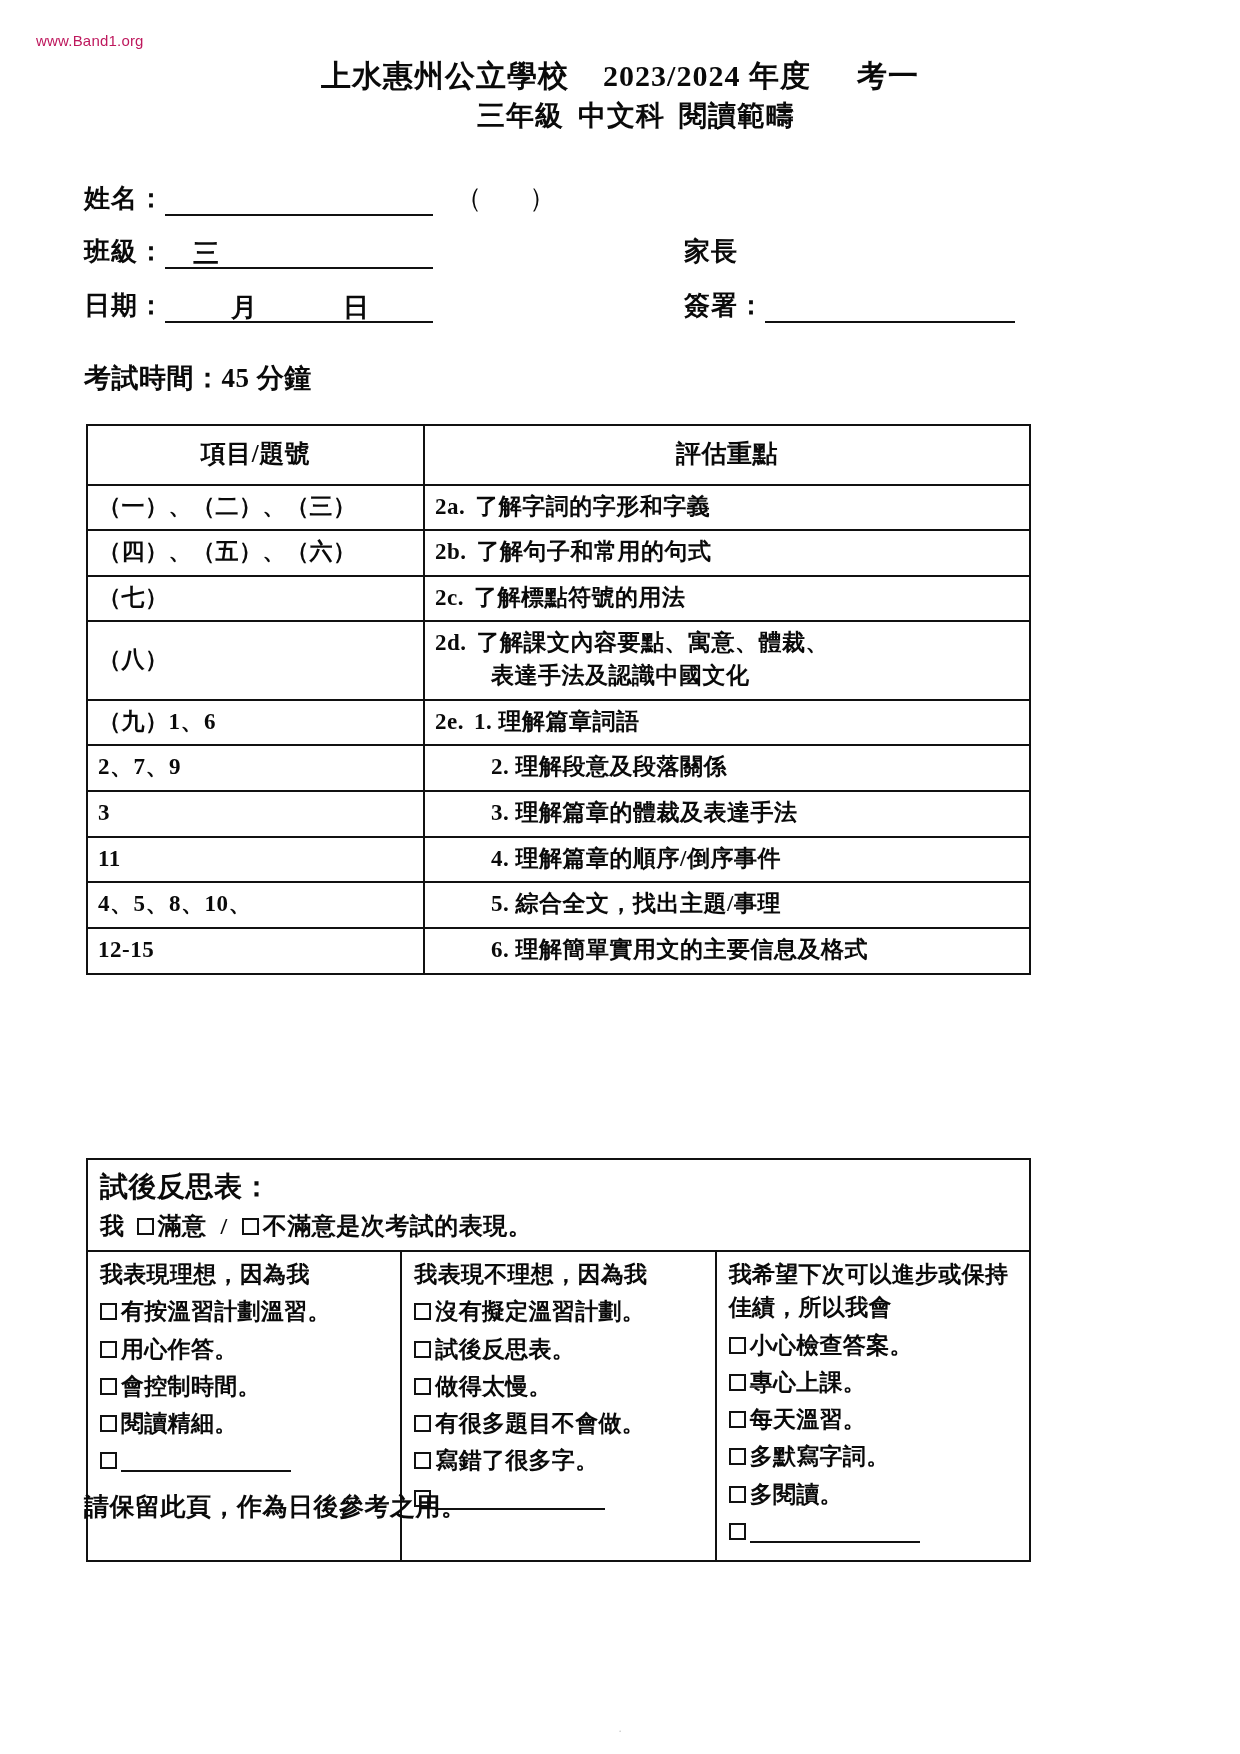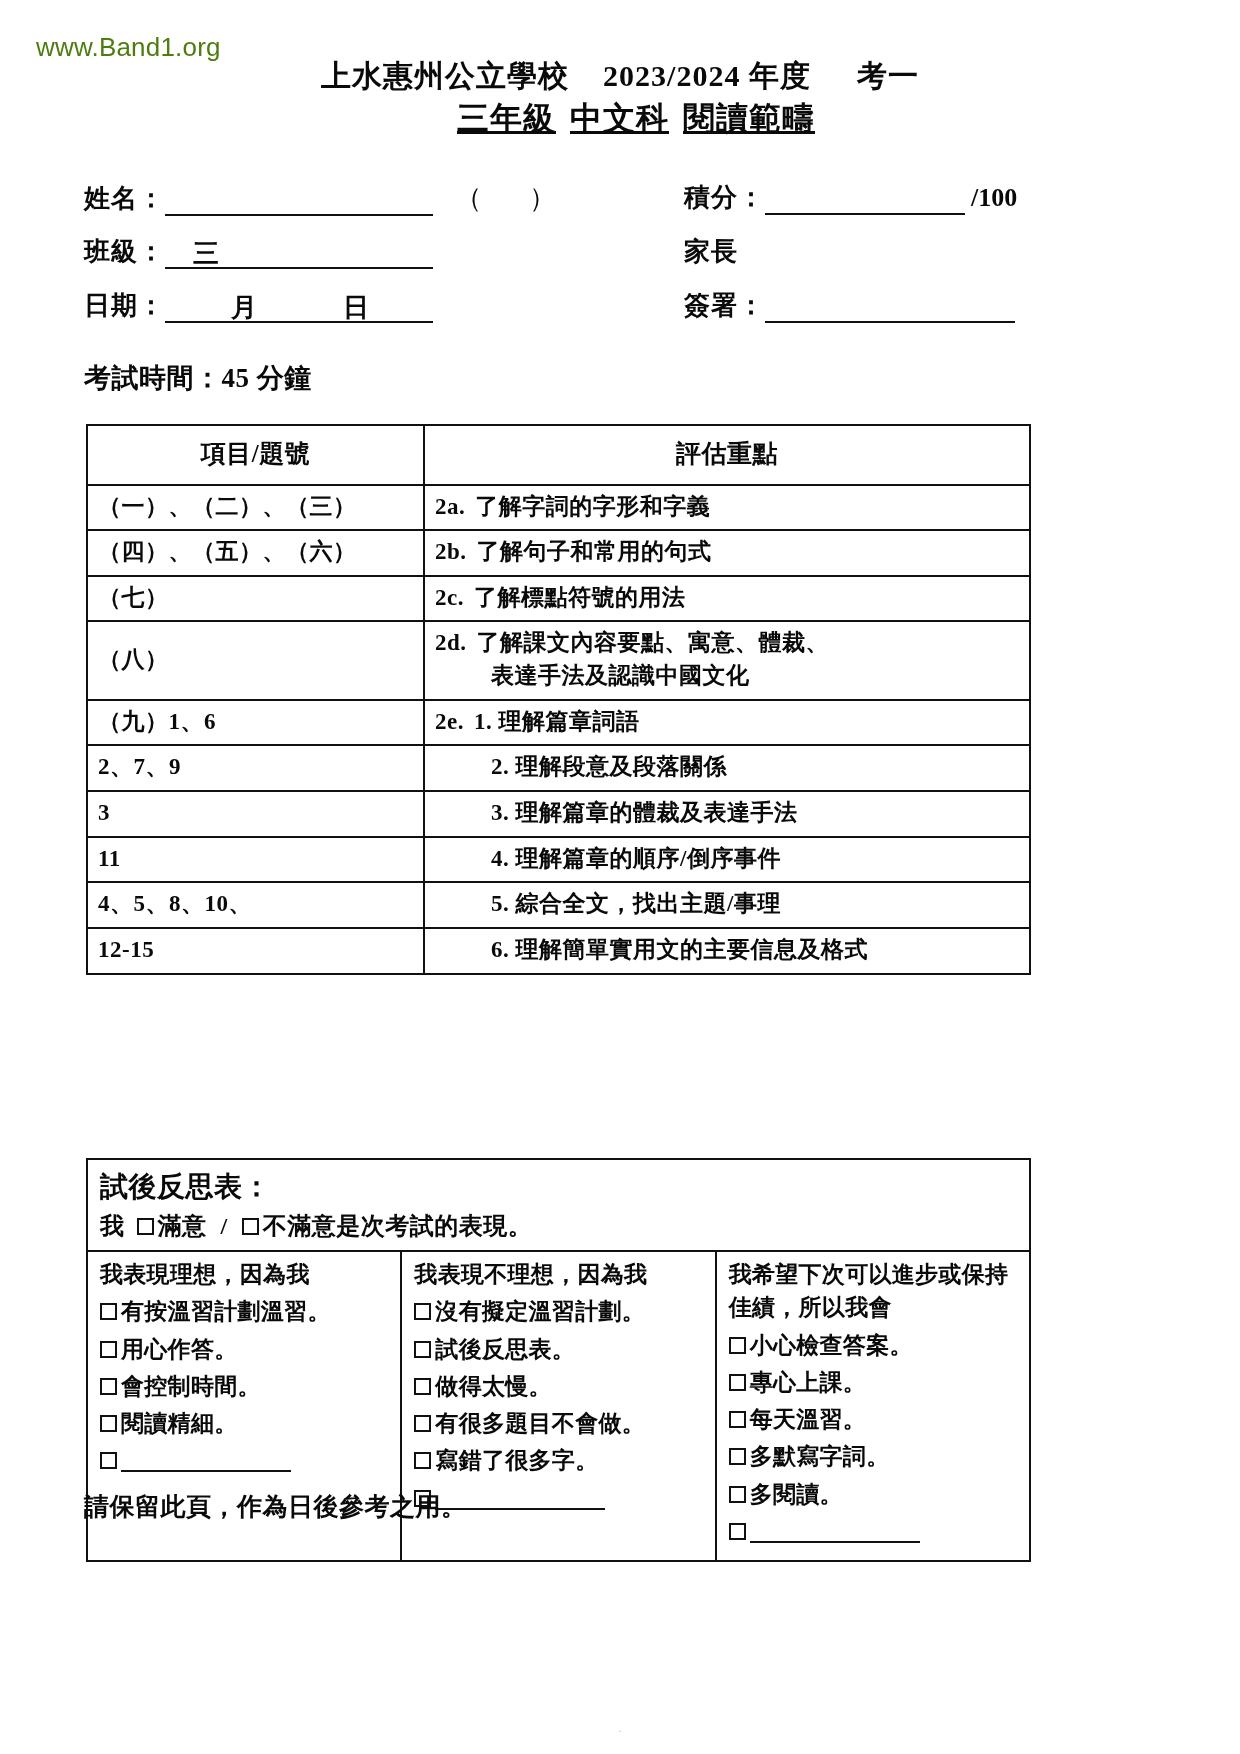--- a/index.html
+++ b/index.html
@@ -22,47 +22,46 @@
     inset: 0;
     padding: 0;
   }
 
   
   .site-tag {
     position: absolute;
     top: 32px;
     left: 36px;
     font-family: "Liberation Sans", sans-serif;
-    font-size: 26px;
+    font-size: 15px;
     letter-spacing: .2px;
-    color: #4d7c0f;
+    color: #be185d;
   }
 
   
   .header {
     position: absolute;
     top: 56px;
     left: 0;
     width: 1240px;
     text-align: center;
   }
   .header-line1 {
     font-size: 30px;
     font-weight: 700;
     letter-spacing: 1px;
     white-space: pre;
   }
   .header-line1 .gap-l { display:inline-block; width: 34px; }
   .header-line1 .gap-m { display:inline-block; width: 46px; }
   .header-line2 {
-    font-size: 32px;
+    font-size: 28px;
     font-weight: 700;
     letter-spacing: 1px;
     padding-left: 32px;
-    text-decoration: underline;
   }
   .header-line2 .sp { display:inline-block; width: 14px; }
 
   
   .form {
     position: absolute;
     top: 180px;
     left: 84px;
     width: 1060px;
   }
@@ -253,21 +252,20 @@
 
   <div class="header">
     <div class="header-line1"><span>上水惠州公立學校</span><span class="gap-l"></span><span>2023/2024 年度</span><span class="gap-m"></span><span>考一</span></div>
     <div class="header-line2"><span>三年級</span><span class="sp"></span><span>中文科</span><span class="sp"></span><span>閱讀範疇</span></div>
   </div>
 
   <div class="form">
 
     <div class="form-row">
       <span class="fld-label">姓名：</span><span class="rule" style="width:268px"><span class="rule-inner"></span></span><span class="paren">（　）</span>
-      <span class="rcol"><span class="fld-label">積分：</span><span class="rule" style="width:200px"><span class="rule-inner"></span></span><span class="score-max">/100</span></span>
     </div>
 
     <div class="form-row">
       <span class="fld-label">班級：</span><span class="rule" style="width:268px"><span class="rule-inner">三</span></span>
       <span class="rcol"><span class="fld-label">家長</span></span>
     </div>
 
     <div class="form-row">
       <span class="fld-label">日期：</span><span class="rule" style="width:268px"><span class="rule-inner" style="padding-left:66px">月</span><span class="rule-inner" style="padding-left:86px">日</span></span>
       <span class="rcol"><span class="fld-label">簽署：</span><span class="rule" style="width:250px"><span class="rule-inner"></span></span></span>

